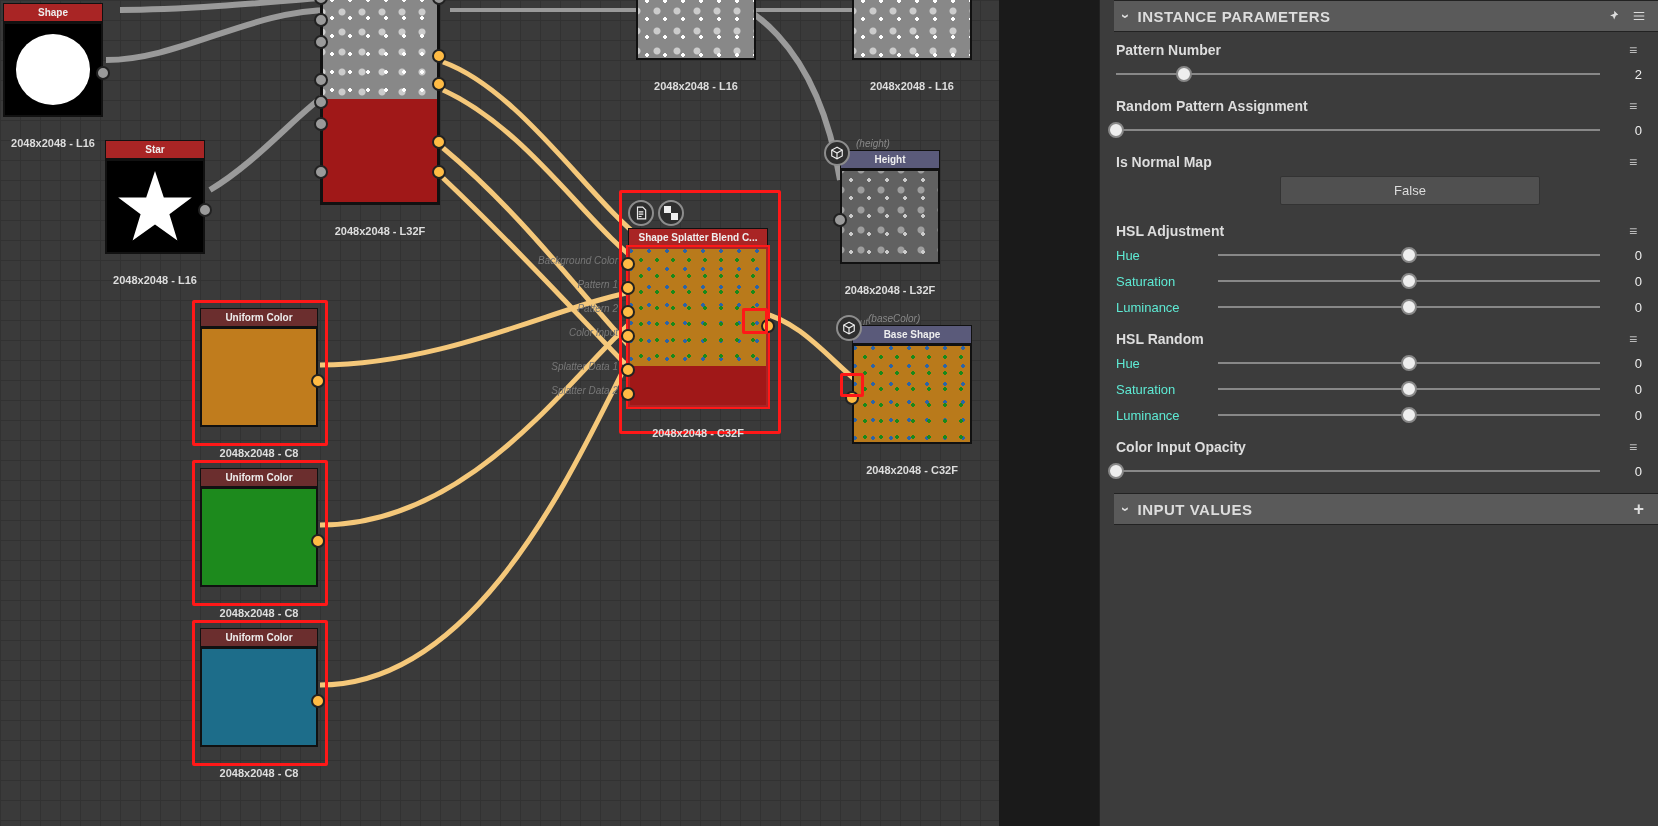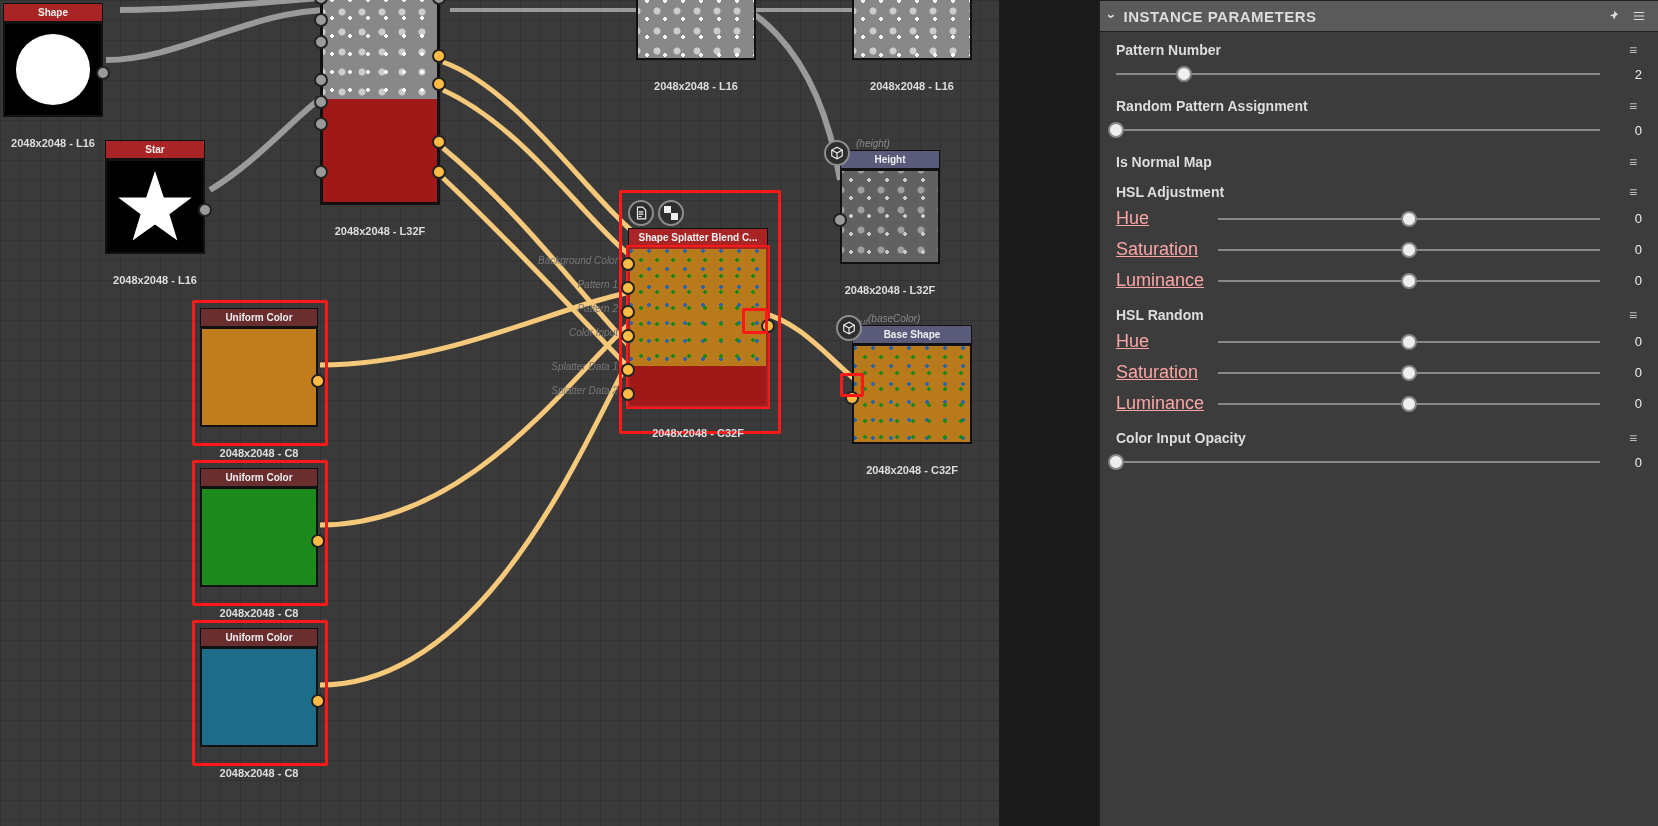--- a/index.html
+++ b/index.html
@@ -53,36 +53,36 @@
 
 
 .panel {
   position:absolute; right:0; top:0; width:559px; height:826px;
   background:#3c3c3c; color:#ddd; font-size:13px; overflow-y:auto;
   border-left:1px solid #222;
 }
 .section-header {
   display:flex; align-items:center; gap:8px; padding:6px 10px;
   background:#5a5a5a; font-weight:bold; font-size:15px; letter-spacing:.5px;
-  border-top:1px solid #222; border-bottom:1px solid #222;
+  border-top:1px solid #222; border-bottom:1px solid #222;margin-left:14px;
 }
 .section-header .spacer { flex:1; }
 .section-header .hicon { width:18px; height:18px; display:flex; align-items:center; justify-content:center; color:#ddd; }
 
 .param-group-title {
   padding:10px 16px 4px 16px; font-weight:bold; font-size:14px;
   display:flex; align-items:center;
 }
 .param-group-title .spacer { flex:1; }
 .menu-dots { width:18px; text-align:center; color:#bbb; cursor:pointer; }
 
 .param-row {
   display:flex; align-items:center; gap:12px; padding:4px 16px 6px 16px;
 }
-.param-label { width:90px; font-size:18px; color:#fca5a5;text-decoration:underline; }
+.param-label { width:90px; font-size:13px; color:#5eead4; }
 .slider-wrap { flex:1; position:relative; height:16px; display:flex; align-items:center; }
 .track { position:absolute; left:0; right:0; height:2px; background:#888; }
 .knob {
   position:absolute; width:16px; height:16px; border-radius:50%;
   background:#eee; border:2px solid #888; transform:translateX(-50%);
 }
 .param-value { width:30px; text-align:right; color:#eee; font-size:13px; }
 
 .bool-button {
   margin:2px 0 8px 0; margin-left:180px; width:260px; text-align:center;
@@ -340,20 +340,21 @@
         <div class="knob" style="left:0%"></div>
     </div>
     <div class="param-value">0</div>
   </div>
 
   <div class="param-group-title">
     <span>Is Normal Map</span>
     <span class="spacer"></span>
     <span class="menu-dots">≡</span>
   </div>
+  <div class="bool-button">False</div>
 
   <div class="param-group-title">
     <span>HSL Adjustment</span>
     <span class="spacer"></span>
     <span class="menu-dots">≡</span>
   </div>
   <div class="param-row">
     <div class="param-label">Hue</div>
     <div class="slider-wrap">
         <div class="track"></div>
@@ -414,14 +415,20 @@
     <span class="menu-dots">≡</span>
   </div>
   <div class="param-row" style="padding-bottom:14px;">
     <div class="slider-wrap">
         <div class="track"></div>
         <div class="knob" style="left:0%"></div>
       </div>
     <div class="param-value">0</div>
   </div>
 
+  <div class="section-header">
+    <span class="chevron">›</span>
+    <span>INPUT VALUES</span>
+    <span class="spacer"></span>
+    <span class="hicon" style="font-size:18px;">+</span>
+  </div>
 
 </div>
 
 </body></html>

